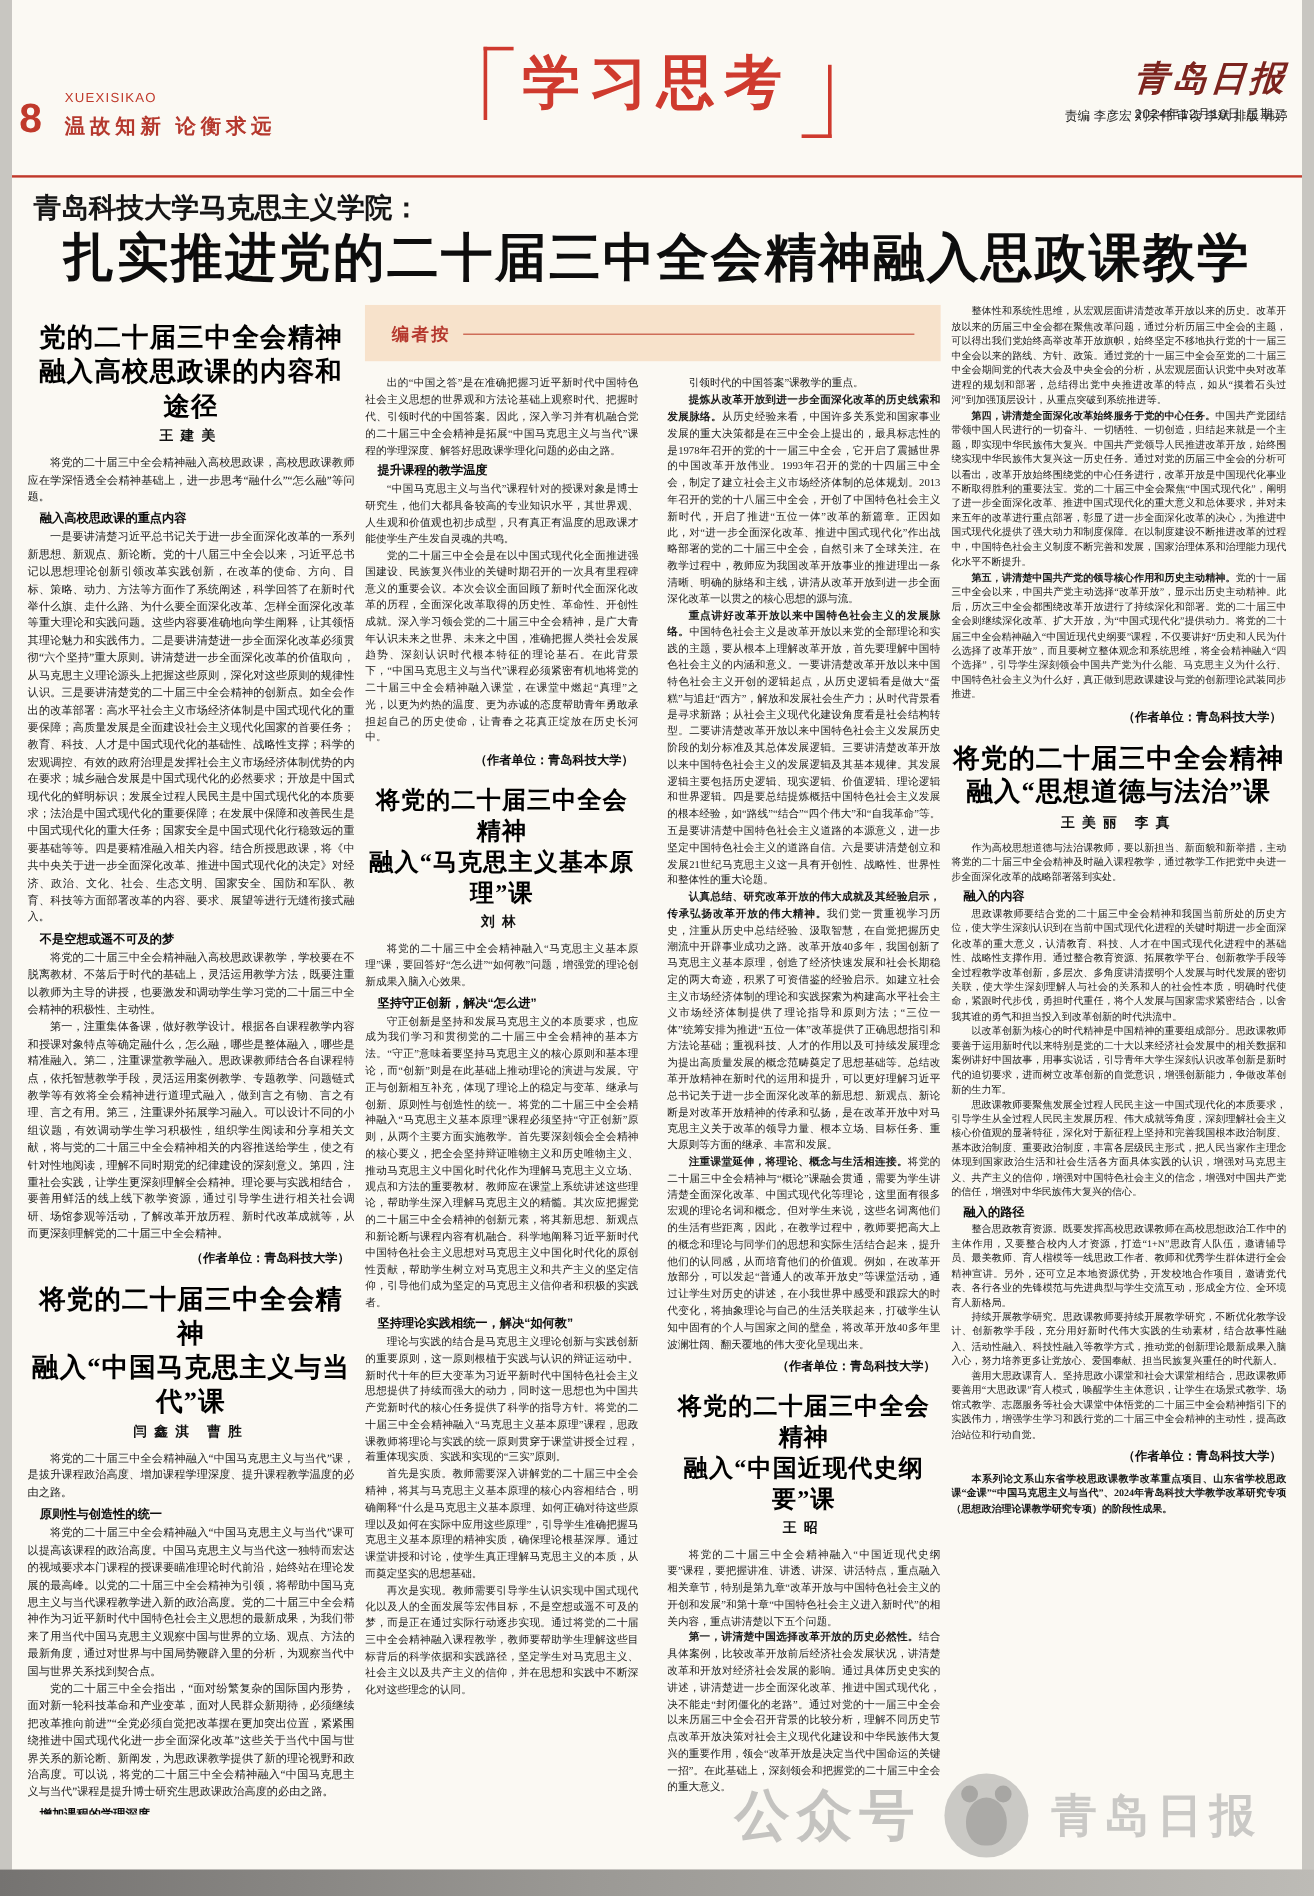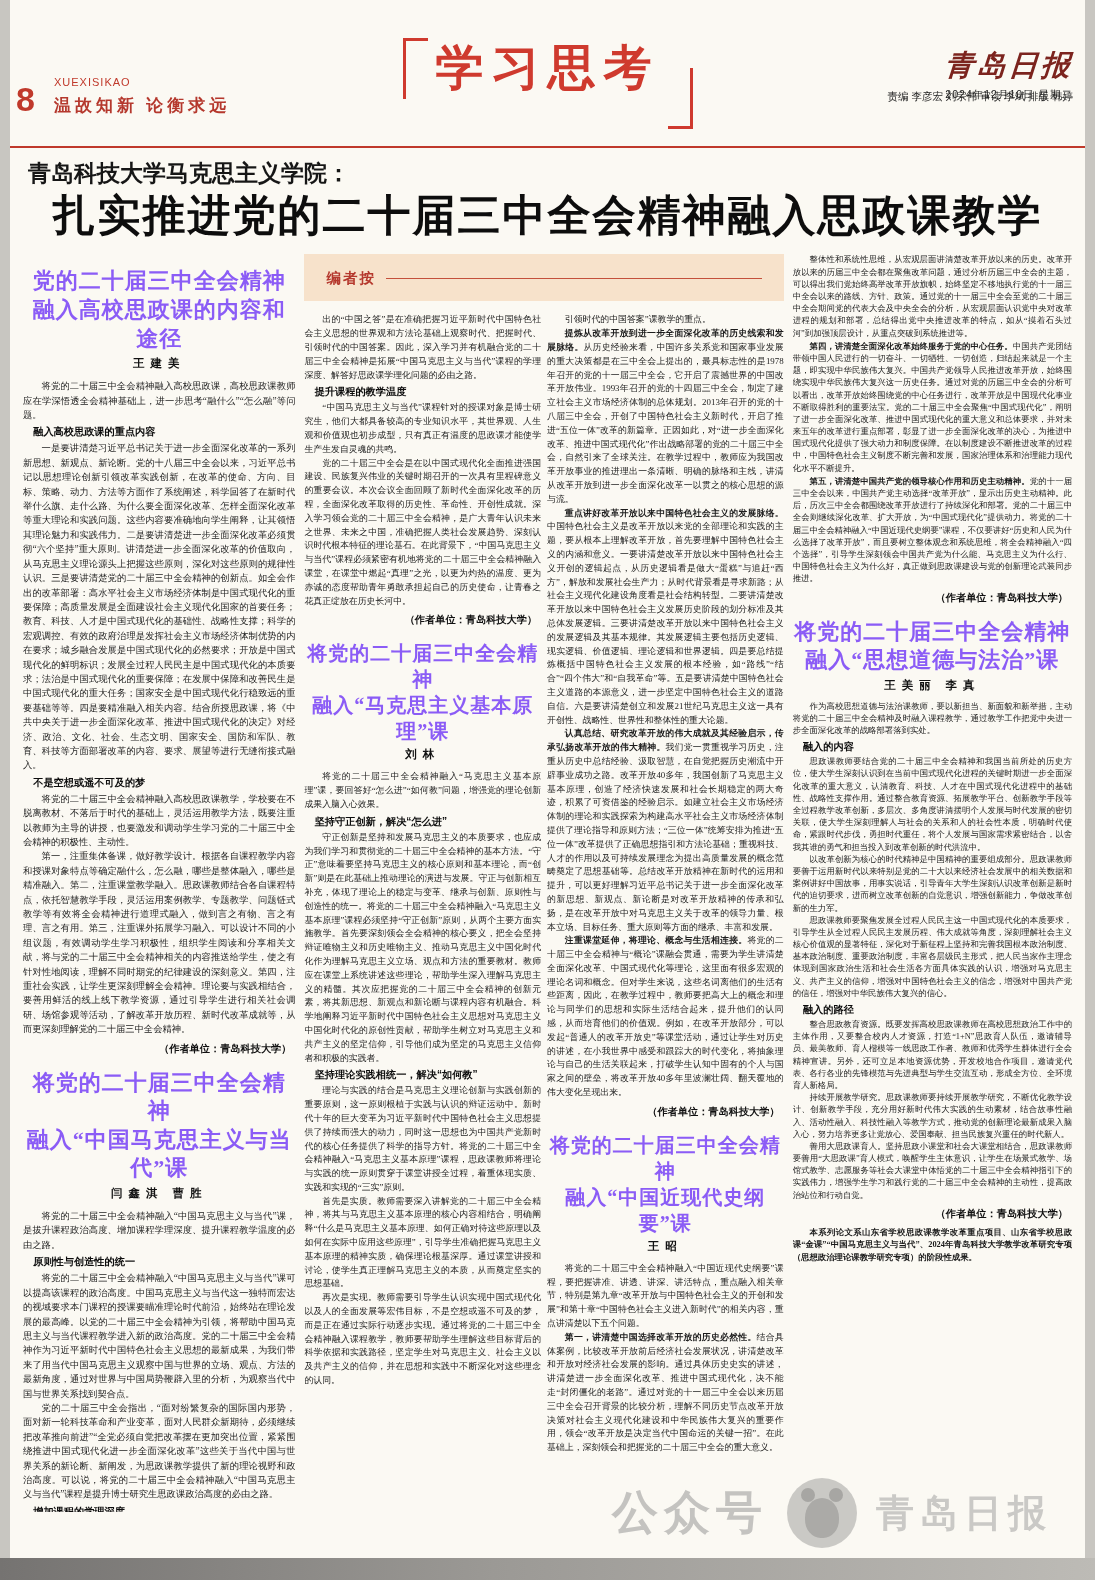--- a/index.html
+++ b/index.html
@@ -5,48 +5,48 @@
   html,body{margin:0;padding:0}
   body{width:1095px;height:1580px;background:#c8c6c1;font-family:"Liberation Serif","DejaVu Serif",serif;position:relative;overflow:hidden}
   .sheet{position:absolute;left:10px;top:0;width:1075px;height:1558px;background:#fbf9f3;overflow:hidden}
   .bottom-bar{position:absolute;left:0;top:1558px;width:1095px;height:22px;
     background:linear-gradient(90deg,#757371,#9b9995 45%,#bdbbb6)}
   
   .header{position:relative;height:128px;margin-top:24px}
   .pageno{position:absolute;left:6px;top:58px;font-size:34px;font-weight:bold;color:#c0392b;font-family:"Liberation Sans",sans-serif;line-height:1}
   .sec-pinyin{position:absolute;left:44px;top:52px;color:#c0392b;font-size:11px;letter-spacing:1px;font-family:"Liberation Sans",sans-serif}
   .motto{position:absolute;left:44px;top:70px;color:#b5382d;font-weight:bold;font-size:17px;letter-spacing:4px}
-  .banner{position:absolute;left:50%;transform:translateX(-50%);top:14px;display:flex;align-items:flex-start}
+  .banner{position:absolute;left:50%;transform:translateX(-50%);top:0;display:flex;align-items:center}
   .bracket-tl{width:22px;height:58px;border-left:3px solid #cf3a2e;border-top:3px solid #cf3a2e;margin-right:8px}
   .bracket-br{width:22px;height:58px;border-right:3px solid #cf3a2e;border-bottom:3px solid #cf3a2e;margin-left:8px;margin-top:30px}
   .banner-text{font-size:48px;font-weight:900;color:#cf3a2e;letter-spacing:8px;line-height:1.25;font-family:"Liberation Serif",serif}
   .masthead{position:absolute;right:12px;top:22px;font-size:29px;font-weight:bold;font-style:italic;color:#7c241e;letter-spacing:3px;transform:skewX(-4deg)}
   .dateline{position:absolute;right:12px;top:64px;font-size:10.5px;color:#1d1d1d;font-family:"Liberation Sans",sans-serif;letter-spacing:1px}
   .editors{position:absolute;right:12px;top:66px;font-size:10.5px;color:#1d1d1d;font-family:"Liberation Sans",sans-serif}
   .red-rule{position:absolute;left:0;right:0;top:122px;border-top:2px solid #c0392b}
   
   .headline{padding:2px 18px 0}
   .kicker{font-family:"Liberation Sans",sans-serif;font-weight:bold;font-size:23px;color:#161616;margin:4px 0 2px}
   .main-title{font-weight:900;font-size:43px;color:#0d0d0d;text-align:center;letter-spacing:2px;line-height:1.15;margin:0}
   
   .body-area{display:flex;gap:9px;padding:14px 13px 0;height:1258px;overflow:hidden}
   .col{overflow:hidden}
   .col1{width:278px}
   .middle{width:489px;display:flex;flex-direction:column;overflow:hidden}
-  .mid-cols{display:flex;gap:6px;flex:1;overflow:hidden}
+  .mid-cols{display:flex;gap:24px;flex:1;overflow:hidden}
   .col2,.col3{width:240px}
   .col4{width:285px}
   
   .editor-box{background:#f7e2cb;padding:15px 22px 13px;margin-bottom:12px}
   .ed-label-row{display:flex;align-items:center;gap:10px}
   .ed-label{color:#b5382d;font-weight:bold;font-size:14.5px;letter-spacing:2px}
   .ed-line{flex:1;border-top:1px solid #c4503c}
   .ed-text{color:#8a4a33;font-size:10.6px;line-height:1.85;text-indent:2em;margin:6px 0 0;font-weight:bold;text-align:justify}
   
-  .article-title{font-weight:900;font-size:20px;line-height:1.3;text-align:center;letter-spacing:1px;white-space:pre-line;margin:13px 0 2px;color:#8b5cf6}
+  .article-title{font-weight:900;font-size:20px;line-height:1.3;text-align:center;letter-spacing:1px;white-space:pre-line;margin:13px 0 2px;color:#000000}
   .col1 .article-title,.col4 .article-title{font-size:22px}
   .byline{text-align:center;font-weight:bold;font-size:11.5px;letter-spacing:6px;margin:3px 0 8px;color:#111}
   .para{font-size:8.9px;line-height:1.55;text-align:justify;text-indent:2em;margin:0;color:#1c1c1c}
   .para b{font-family:"Liberation Sans",sans-serif}
   .col1 .para{font-size:9.3px}
   .col4 .para{font-size:8.4px;line-height:1.45}
   .sec-head{font-family:"Liberation Sans",sans-serif;font-weight:bold;font-size:10.2px;margin:3px 0 2px;text-indent:1em;color:#0d0d0d}
   .credit{font-weight:bold;font-size:10.2px;text-align:right;margin:5px 4px 6px 0;color:#111}
   .note{font-weight:bold;font-size:8.9px;line-height:1.5;text-align:justify;text-indent:2em;color:#1a1a1a;margin:4px 0 0}
   .col4 .note{font-size:8.4px}

